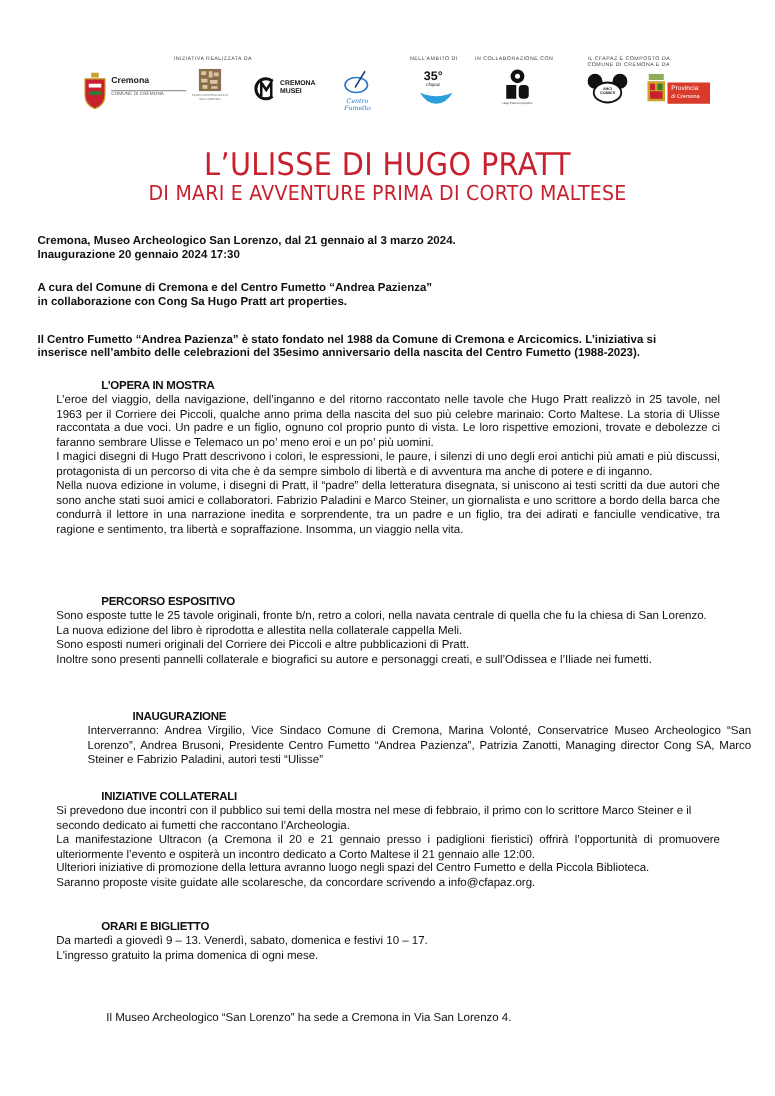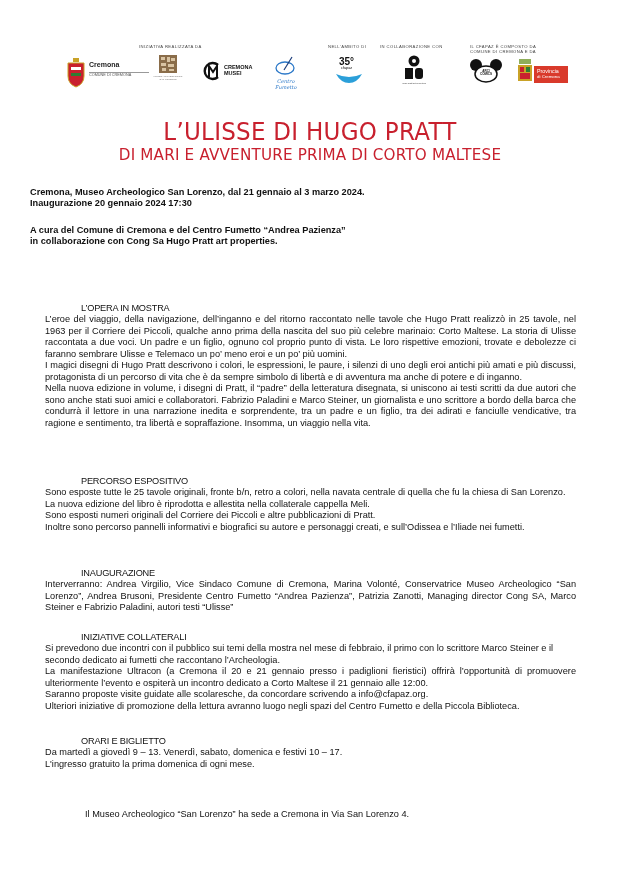--- a/index.html
+++ b/index.html
@@ -17,26 +17,26 @@
   
   .title-main { position: absolute; top: 117px; left: 0; width: 620px; text-align: center; color: #c8202e; font-size: 25px; letter-spacing: 0.3px; font-family: "DejaVu Sans", sans-serif; font-weight: normal; transform: scaleX(0.92); }
   .title-sub { position: absolute; top: 145px; left: 0; width: 620px; text-align: center; color: #c8202e; font-size: 16.5px; letter-spacing: 0.2px; font-family: "DejaVu Sans", sans-serif; transform: scaleX(0.92); }
 
   .center-block { position: absolute; left: 30px; width: 560px; font-weight: bold; font-size: 9.2px; line-height: 11.4px; color: #111; }
   .cb1 { top: 187px; }
   .cb2 { top: 225px; }
   .cb3 { top: 266px; }
 
   .section { position: absolute; left: 45px; width: 531px; font-size: 9.2px; line-height: 11.45px; color: #111; }
-  .section h3 { margin: 0; font-size: 9.2px; font-weight: normal; letter-spacing: -0.2px; padding-left: 36px; }
+  .section h3 { margin: 0; font-size: 9.2px; font-weight: bold; letter-spacing: -0.2px; padding-left: 36px; }
   .section p { margin: 0; }
   .just { text-align: justify; }
   .s1 { top: 303px; }
   .s2 { top: 476px; }
-  .s3 { top: 568px; }
+  .s3 { top: 568px; margin-left: 25px; }
   .s4 { top: 632px; }
   .s5 { top: 736px; }
   .footer-line { position: absolute; left: 45px; top: 809px; font-size: 9.2px; color: #111; padding-left: 40px; }
 </style>
 </head>
 <body>
 
 <div class="page">
 
   <div class="logo-labels lab-realizzata">Iniziativa realizzata da</div>
@@ -136,47 +136,51 @@
   <h2 class="title-sub" style="margin:0; font-weight:normal;">DI MARI E AVVENTURE PRIMA DI CORTO MALTESE</h2>
 
   <div class="center-block cb1">
     <div>Cremona, Museo Archeologico San Lorenzo, dal 21 gennaio al 3 marzo 2024.</div>
     <div>Inaugurazione 20 gennaio 2024 17:30</div>
   </div>
   <div class="center-block cb2">
     <div>A cura del Comune di Cremona e del Centro Fumetto “Andrea Pazienza”</div>
     <div>in collaborazione con Cong Sa Hugo Pratt art properties.</div>
   </div>
+  <div class="center-block cb3">
+    <div>Il Centro Fumetto “Andrea Pazienza” è stato fondato nel 1988 da Comune di Cremona e Arcicomics. L’iniziativa si</div>
+    <div>inserisce nell’ambito delle celebrazioni del 35esimo anniversario della nascita del Centro Fumetto (1988-2023).</div>
+  </div>
 
   <div class="section s1">
     <h3>L’OPERA IN MOSTRA</h3>
     <p class="just">L’eroe del viaggio, della navigazione, dell’inganno e del ritorno raccontato nelle tavole che Hugo Pratt realizzò in 25 tavole, nel 1963 per il Corriere dei Piccoli, qualche anno prima della nascita del suo più celebre marinaio: Corto Maltese. La storia di Ulisse raccontata a due voci. Un padre e un figlio, ognuno col proprio punto di vista. Le loro rispettive emozioni, trovate e debolezze ci faranno sembrare Ulisse e Telemaco un po’ meno eroi e un po’ più uomini.</p>
     <p class="just">I magici disegni di Hugo Pratt descrivono i colori, le espressioni, le paure, i silenzi di uno degli eroi antichi più amati e più discussi, protagonista di un percorso di vita che è da sempre simbolo di libertà e di avventura ma anche di potere e di inganno.</p>
     <p class="just">Nella nuova edizione in volume, i disegni di Pratt, il “padre” della letteratura disegnata, si uniscono ai testi scritti da due autori che sono anche stati suoi amici e collaboratori. Fabrizio Paladini e Marco Steiner, un giornalista e uno scrittore a bordo della barca che condurrà il lettore in una narrazione inedita e sorprendente, tra un padre e un figlio, tra dei adirati e fanciulle vendicative, tra ragione e sentimento, tra libertà e sopraffazione. Insomma, un viaggio nella vita.</p>
   </div>
 
   <div class="section s2">
     <h3>PERCORSO ESPOSITIVO</h3>
     <p>Sono esposte tutte le 25 tavole originali, fronte b/n, retro a colori, nella navata centrale di quella che fu la chiesa di San Lorenzo.</p>
     <p>La nuova edizione del libro è riprodotta e allestita nella collaterale cappella Meli.</p>
     <p>Sono esposti numeri originali del Corriere dei Piccoli e altre pubblicazioni di Pratt.</p>
-    <p>Inoltre sono percorso pannelli informativi e biografici su autore e personaggi creati, e sull’Odissea e l’Iliade nei fumetti.</p>
+    <p>Inoltre sono presenti pannelli collaterale e biografici su autore e personaggi creati, e sull’Odissea e l’Iliade nei fumetti.</p>
   </div>
 
   <div class="section s3">
     <h3>INAUGURAZIONE</h3>
     <p class="just">Interverranno: Andrea Virgilio, Vice Sindaco Comune di Cremona, Marina Volonté, Conservatrice Museo Archeologico “San Lorenzo”, Andrea Brusoni, Presidente Centro Fumetto “Andrea Pazienza”, Patrizia Zanotti, Managing director Cong SA, Marco Steiner e Fabrizio Paladini, autori testi “Ulisse”</p>
   </div>
 
   <div class="section s4">
     <h3>INIZIATIVE COLLATERALI</h3>
     <p>Si prevedono due incontri con il pubblico sui temi della mostra nel mese di febbraio, il primo con lo scrittore Marco Steiner e il secondo dedicato ai fumetti che raccontano l’Archeologia.</p>
     <p class="just">La manifestazione Ultracon (a Cremona il 20 e 21 gennaio presso i padiglioni fieristici) offrirà l’opportunità di promuovere ulteriormente l’evento e ospiterà un incontro dedicato a Corto Maltese il 21 gennaio alle 12:00.</p>
+    <p>Ulteriori iniziative di promozione della lettura avranno luogo negli spazi del Centro Fumetto e della Piccola Biblioteca.</p>
     <p><span>Saranno proposte visite guidate alle scolaresche, da concordare scrivendo a </span><span>info@cfapaz.org</span><span>.</span></p>
-    <p>Ulteriori iniziative di promozione della lettura avranno luogo negli spazi del Centro Fumetto e della Piccola Biblioteca.</p>
   </div>
 
   <div class="section s5">
     <h3>ORARI E BIGLIETTO</h3>
     <p>Da martedì a giovedì 9 – 13. Venerdì, sabato, domenica e festivi 10 – 17.</p>
     <p>L'ingresso gratuito la prima domenica di ogni mese.</p>
   </div>
 
   <div class="footer-line">Il Museo Archeologico “San Lorenzo” ha sede a Cremona in Via San Lorenzo 4.</div>
 </div>

